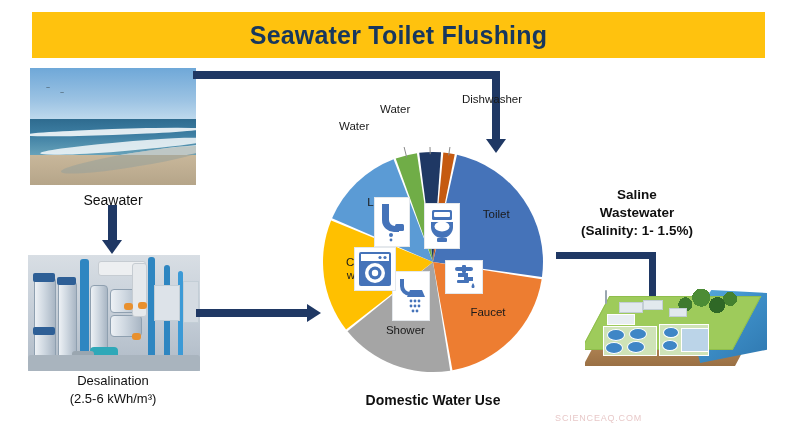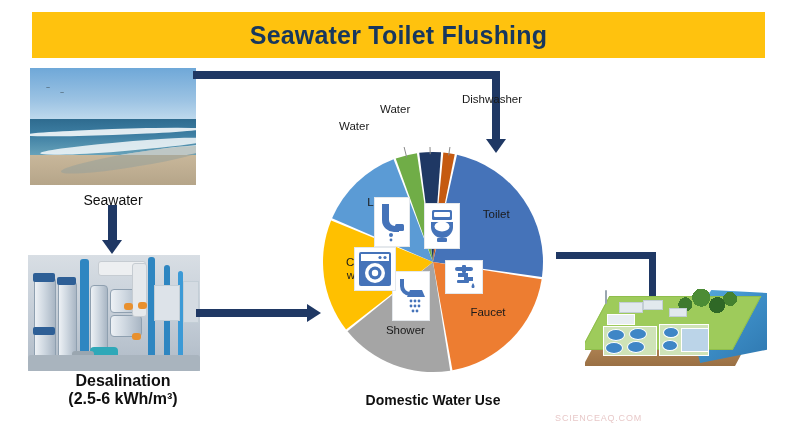--- a/index.html
+++ b/index.html
@@ -66,21 +66,21 @@
                radial-gradient(circle at 42% 40%,#4C8C35 0 9px,transparent 9px),
                radial-gradient(circle at 64% 62%,#2F6826 0 8px,transparent 8px),
                radial-gradient(circle at 82% 44%,#44812F 0 7px,transparent 7px);}
   .tank{position:absolute;background:#3F86C6;border:1px solid #ffffff;border-radius:50%;}
   .basin{position:absolute;background:#E8EEF2;border:1px solid #ffffff;}
   .bldg{position:absolute;background:#E2E9EE;border:1px solid #C3CED6;}
 
   
   .cap{position:absolute;text-align:center;color:#101010;}
   #cap-seawater{left:30px;top:192px;width:166px;font-size:14px;text-align:center;}
-  #cap-desal{left:18px;top:372px;width:210px;font-size:16px;font-weight:bold;line-height:18px;}
+  #cap-desal{left:8px;top:372px;width:210px;font-size:13px;font-weight:normal;line-height:18px;}
   #cap-domestic{left:333px;top:392px;width:200px;font-size:14px;font-weight:bold;}
   #cap-saline{left:548px;top:186px;width:178px;font-size:13.5px;font-weight:bold;line-height:18px;color:#101010;}
 
   
   .nv{position:absolute;background:#1F3864;}
   .arrow-head-down{position:absolute;width:0;height:0;
     border-left:10px solid transparent;border-right:10px solid transparent;
     border-top:14px solid #1F3864;}
   .arrow-head-right{position:absolute;width:0;height:0;
     border-top:9px solid transparent;border-bottom:9px solid transparent;
@@ -166,20 +166,25 @@
   <div class="nv" style="left:492px;top:71px;width:8px;height:69px;"></div>
   <div class="arrow-head-down" style="left:486px;top:139px;"></div>
 
   <div class="nv" style="left:196px;top:309px;width:112px;height:8px;"></div>
   <div class="arrow-head-right" style="left:307px;top:304px;"></div>
 
   <div class="nv" style="left:556px;top:252px;width:100px;height:7px;"></div>
   <div class="nv" style="left:649px;top:252px;width:7px;height:54px;"></div>
   <div class="arrow-head-down" style="left:643px;top:305px;"></div>
 
+  <div class="cap" id="cap-saline">
+    <div>Saline</div>
+    <div>Wastewater</div>
+    <div>(Salinity: 1- 1.5%)</div>
+  </div>
 
   <div class="photo" id="plant-photo">
     <div class="plant-base"></div>
     <div class="plant-sea"></div>
     <div class="plant-land"></div>
     <div class="plant-trees"></div>
     <div class="bldg" style="left:34px;top:24px;width:22px;height:9px;"></div>
     <div class="bldg" style="left:58px;top:22px;width:18px;height:8px;"></div>
     <div class="basin" style="left:22px;top:36px;width:26px;height:9px;"></div>
     <div class="basin" style="left:18px;top:48px;width:52px;height:28px;background:#CFE3B7;"></div>

